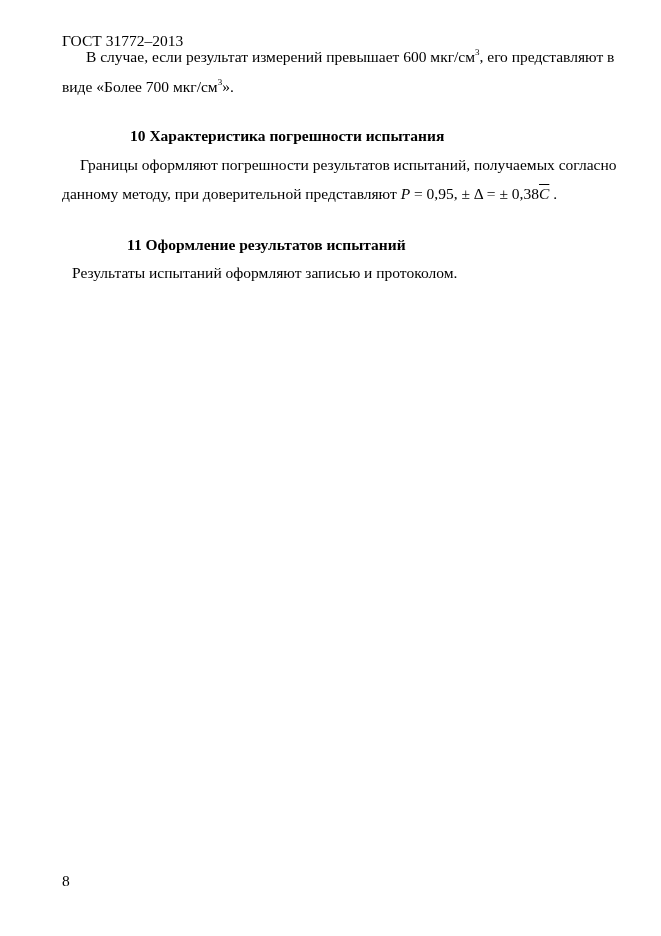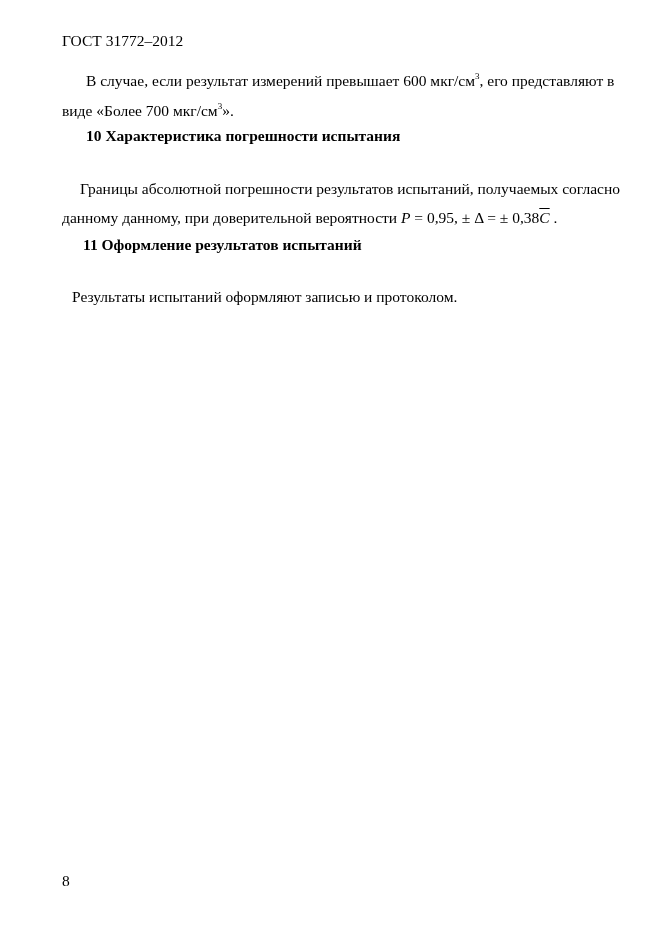--- a/index.html
+++ b/index.html
@@ -21,29 +21,29 @@
       white-space: nowrap;
       line-height: 1;
     }
     .header {
       left: 62px;
       top: 33px;
       font-size: 15.5px;
     }
     .p-line {
       font-size: 15.5px;
-      margin-top: 24px;
     }
     .justify-line {
       display: flex;
       justify-content: space-between;
     }
     .heading {
       font-weight: bold;
       font-size: 15.5px;
+      margin-left: 44px;
     }
     sup {
       font-size: 9px;
       vertical-align: 0;
       position: relative;
       top: -7px;
     }
     .ital {
       font-style: italic;
     }
@@ -55,33 +55,33 @@
       left: 62px;
       top: 873px;
       font-size: 15.5px;
     }
   </style>
 </head>
 <body>
 
 <div>
 
-  <div class="abs header">ГОСТ 31772–2012</div>
+  <div class="abs header">ГОСТ 31772–2013</div>
 
   <div class="abs p-line justify-line" style="left:86px; top:49px; width:543px;">
     <span><span>В случае, если результат измерений превышает 600 мкг/см</span><sup>3</sup><span>, его представляют в</span></span>
   </div>
   <div class="abs p-line" style="left:62px; top:79px;">
     <span>виде «Более 700 мкг/см</span><sup>3</sup><span>».</span>
   </div>
 
   <div class="abs heading" style="left:86px; top:128px;">10 Характеристика погрешности испытания</div>
-  <div class="abs p-line" style="left:80px; top:157px; width:549px; text-align:justify;">Границы абсолютной погрешности результатов испытаний, получаемых согласно</div>
+  <div class="abs p-line" style="left:80px; top:157px; width:549px; text-align:justify;">Границы оформляют погрешности результатов испытаний, получаемых согласно</div>
   <div class="abs p-line" style="left:62px; top:186px;">
-    <span>данному данному, при доверительной вероятности </span><span class="ital">P</span><span> = 0,95, ± Δ = ± 0,38</span><span class="overline">C</span><span> .</span>
+    <span>данному методу, при доверительной представляют </span><span class="ital">P</span><span> = 0,95, ± Δ = ± 0,38</span><span class="overline">C</span><span> .</span>
   </div>
 
   <div class="abs heading" style="left:83px; top:237px;text-align:right;">11 Оформление результатов испытаний</div>
   <div class="abs p-line" style="left:72px; top:265px;">Результаты испытаний оформляют записью и протоколом.</div>
 
   <div class="abs page-num">8</div>
 
 </div>
 
 </body></html>

